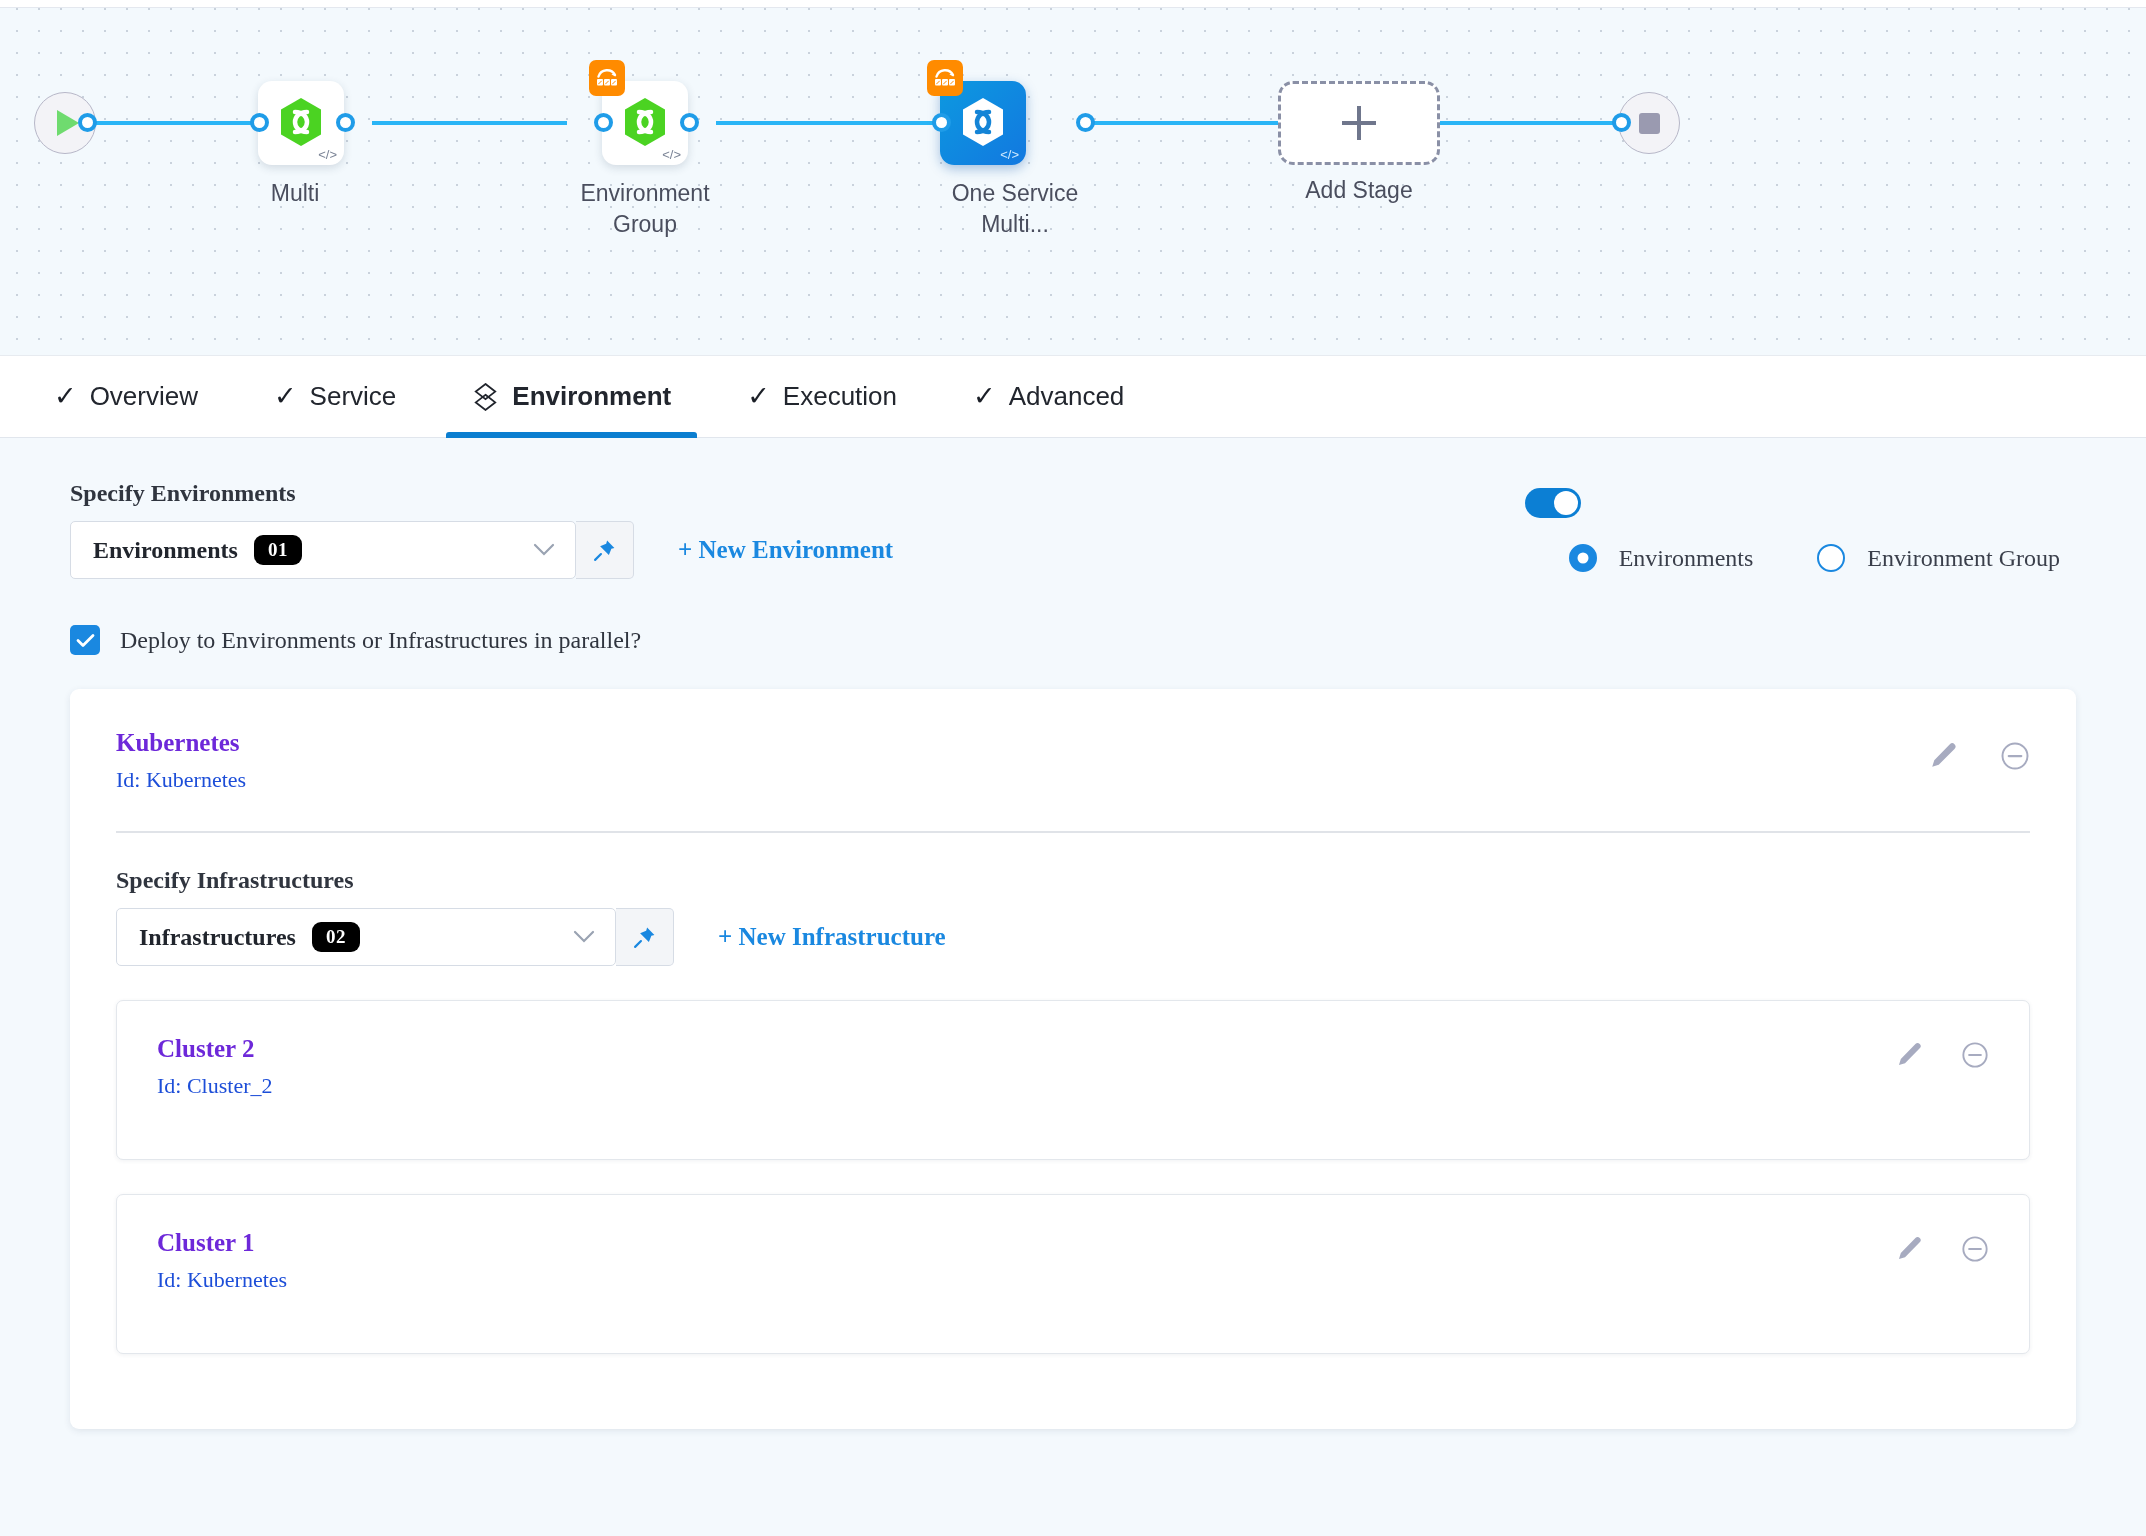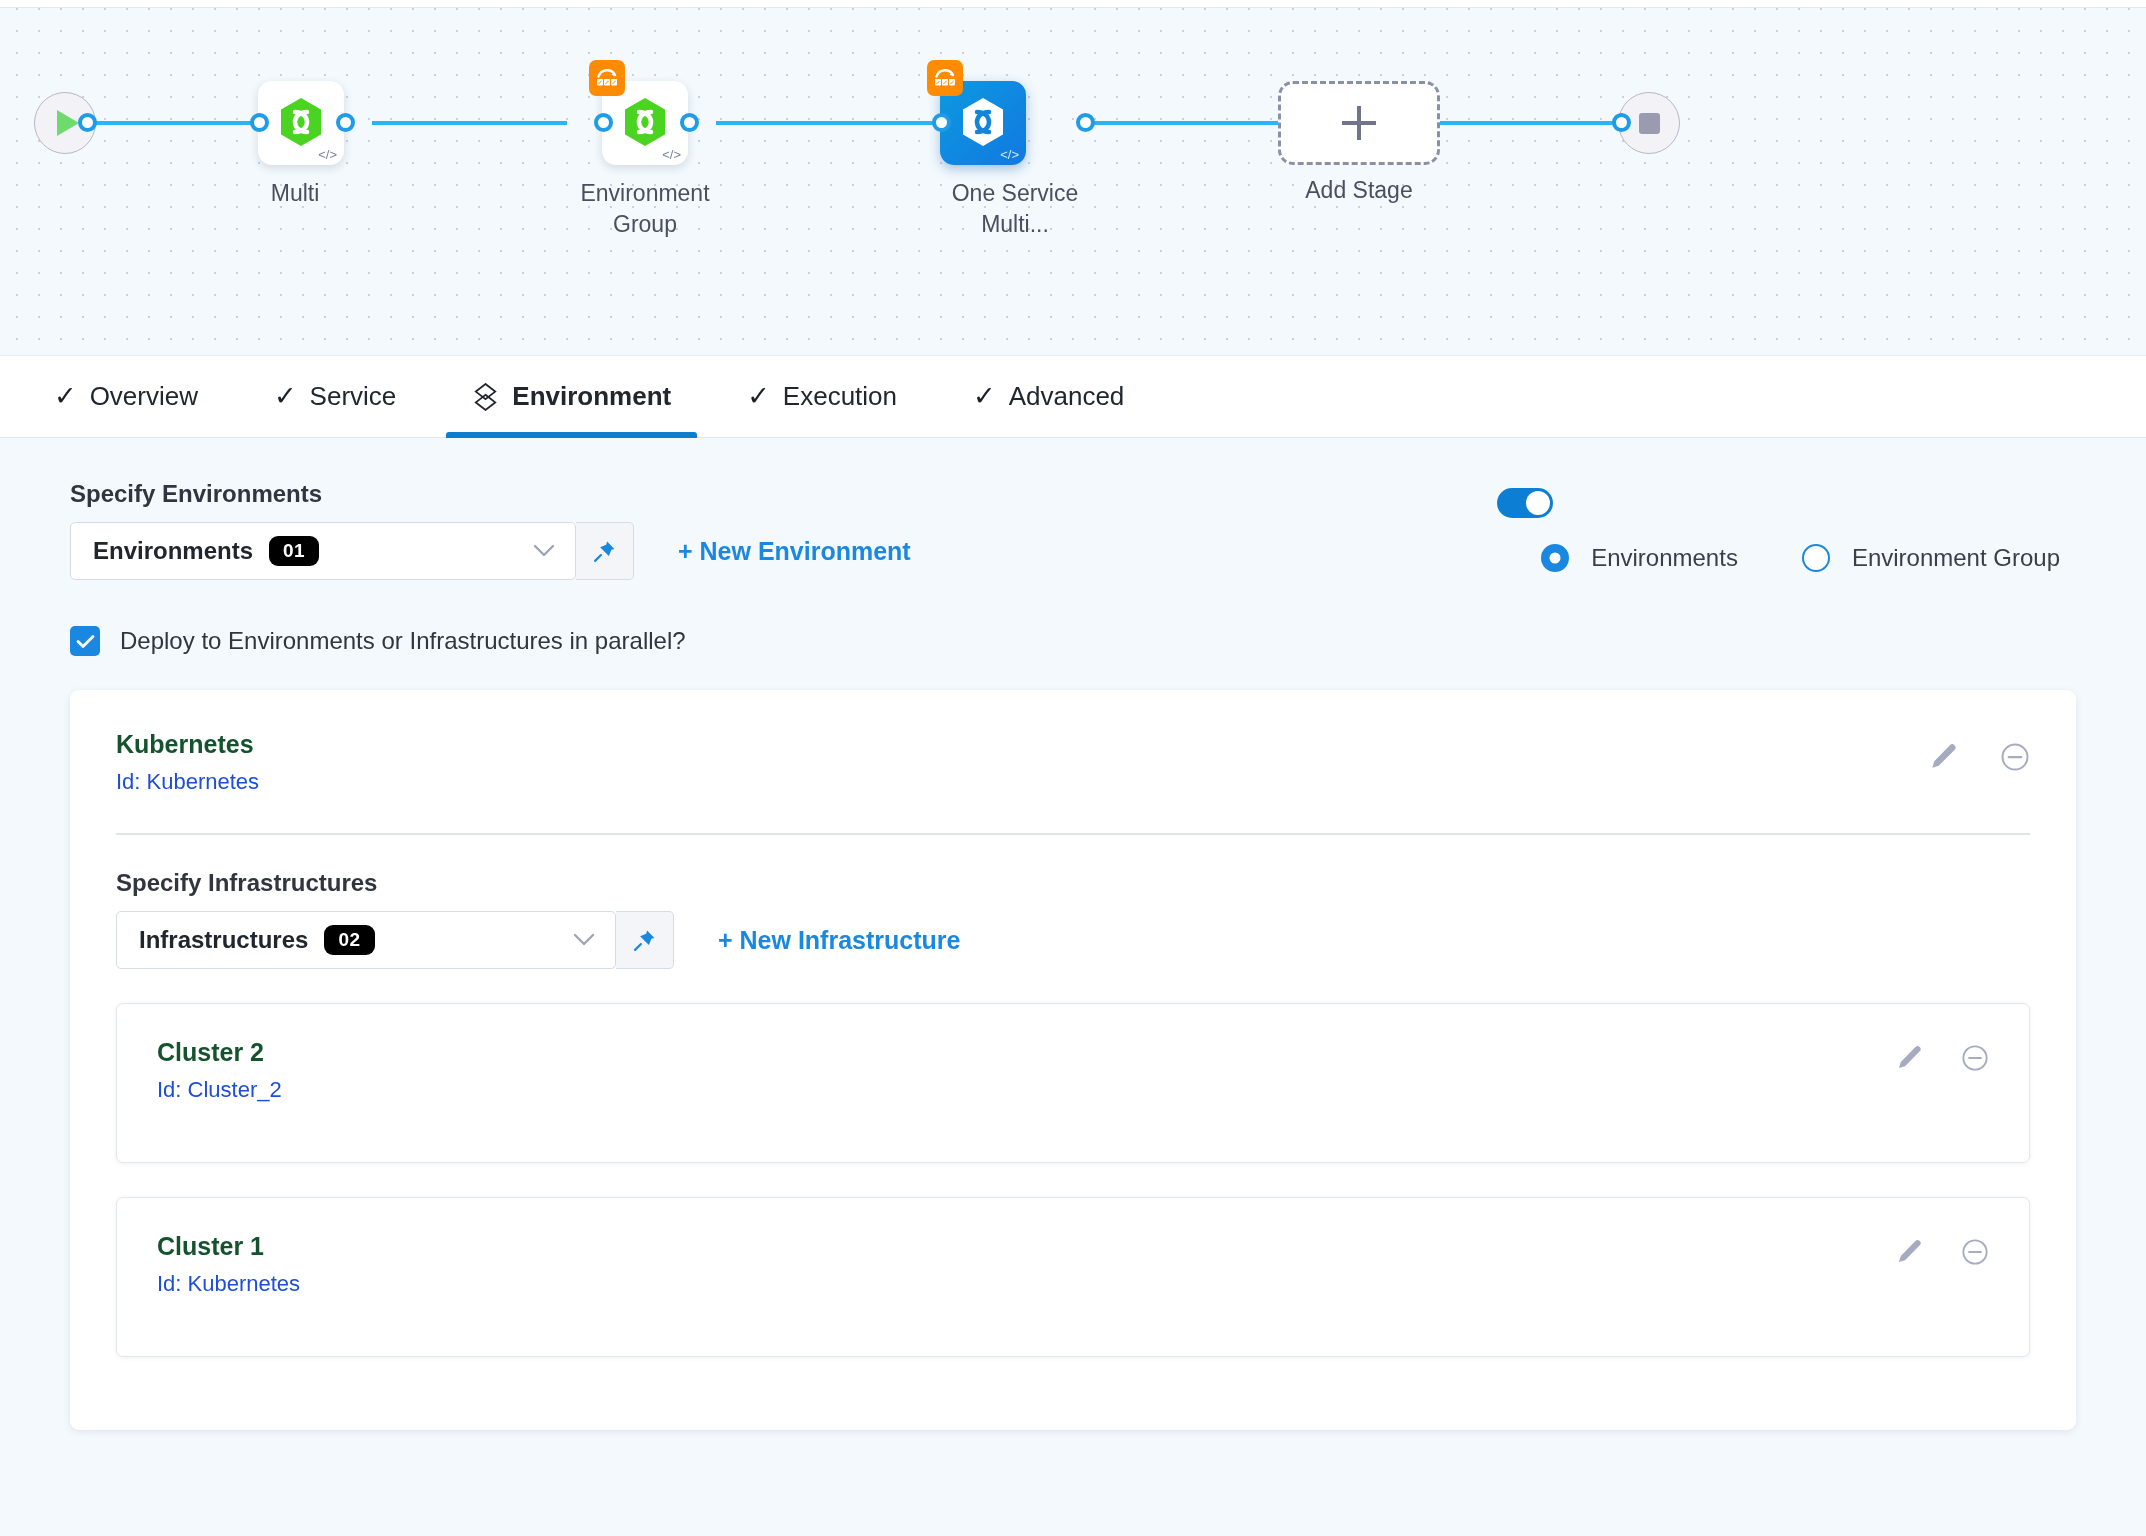--- a/index.html
+++ b/index.html
@@ -94,21 +94,21 @@
     position: relative;
   }
   .tab.active { font-weight: bold; }
   .tab.active:after {
     content: ""; position: absolute; left: 0; right: 0; bottom: -1px;
     height: 6px; background: #0b7ed0; border-radius: 3px 3px 0 0;
   }
   .tick { font-size: 27px; color: #1b1f27; line-height: 1; }
 
   
-  .page { padding: 0 0 0 0; background: #f4f9fd; height: calc(1536px - 8px - 348px - 82px); }
+  .page { padding: 0 0 0 0; background: #f4f9fd; height: calc(1536px - 8px - 348px - 82px); font-family: Liberation Serif, serif; }
   .row-top { display: flex; justify-content: space-between; padding: 42px 44px 0 70px; }
   .section-label {
     font-size: 24px; color: #30353f; font-weight: bold; margin-bottom: 14px;
   }
   .field-row { display: flex; align-items: center; }
   .select-box {
     display: flex; align-items: center;
     width: 506px; height: 58px; background: #fff;
     border: 1px solid #d6dce5; border-radius: 5px;
     padding: 0 0 0 22px;
@@ -161,21 +161,21 @@
   .check-label { font-size: 24px; color: #30353f; }
 
   
   .env-card {
     margin: 34px 70px 0 70px; background: #fff;
     border-radius: 9px; box-shadow: 0 2px 7px rgba(40,60,90,.10);
     padding: 40px 46px 36px 46px;
     height: 740px;
   }
   .card-head { display: flex; align-items: flex-start; }
-  .entity-title { font-size: 25px; color: #14532d; font-weight: bold; margin-bottom: 10px; }
+  .entity-title { font-size: 25px; color: #6d28d9; font-weight: bold; margin-bottom: 10px; }
   .entity-id { font-size: 22px; color: #1d4ed8; }
   .head-actions { margin-left: auto; display: flex; align-items: center; gap: 42px; padding-top: 12px; }
   .icon-btn { cursor: pointer; display: flex; }
   .divider { height: 2px; background: #e0e3e8; margin: 38px 0 0 0; }
 
   .infra-block { padding-top: 34px; }
   .infra-select { width: 500px; }
 
   .infra-card {
     border: 1px solid #e3e7ec; border-radius: 7px; background: #fff;

